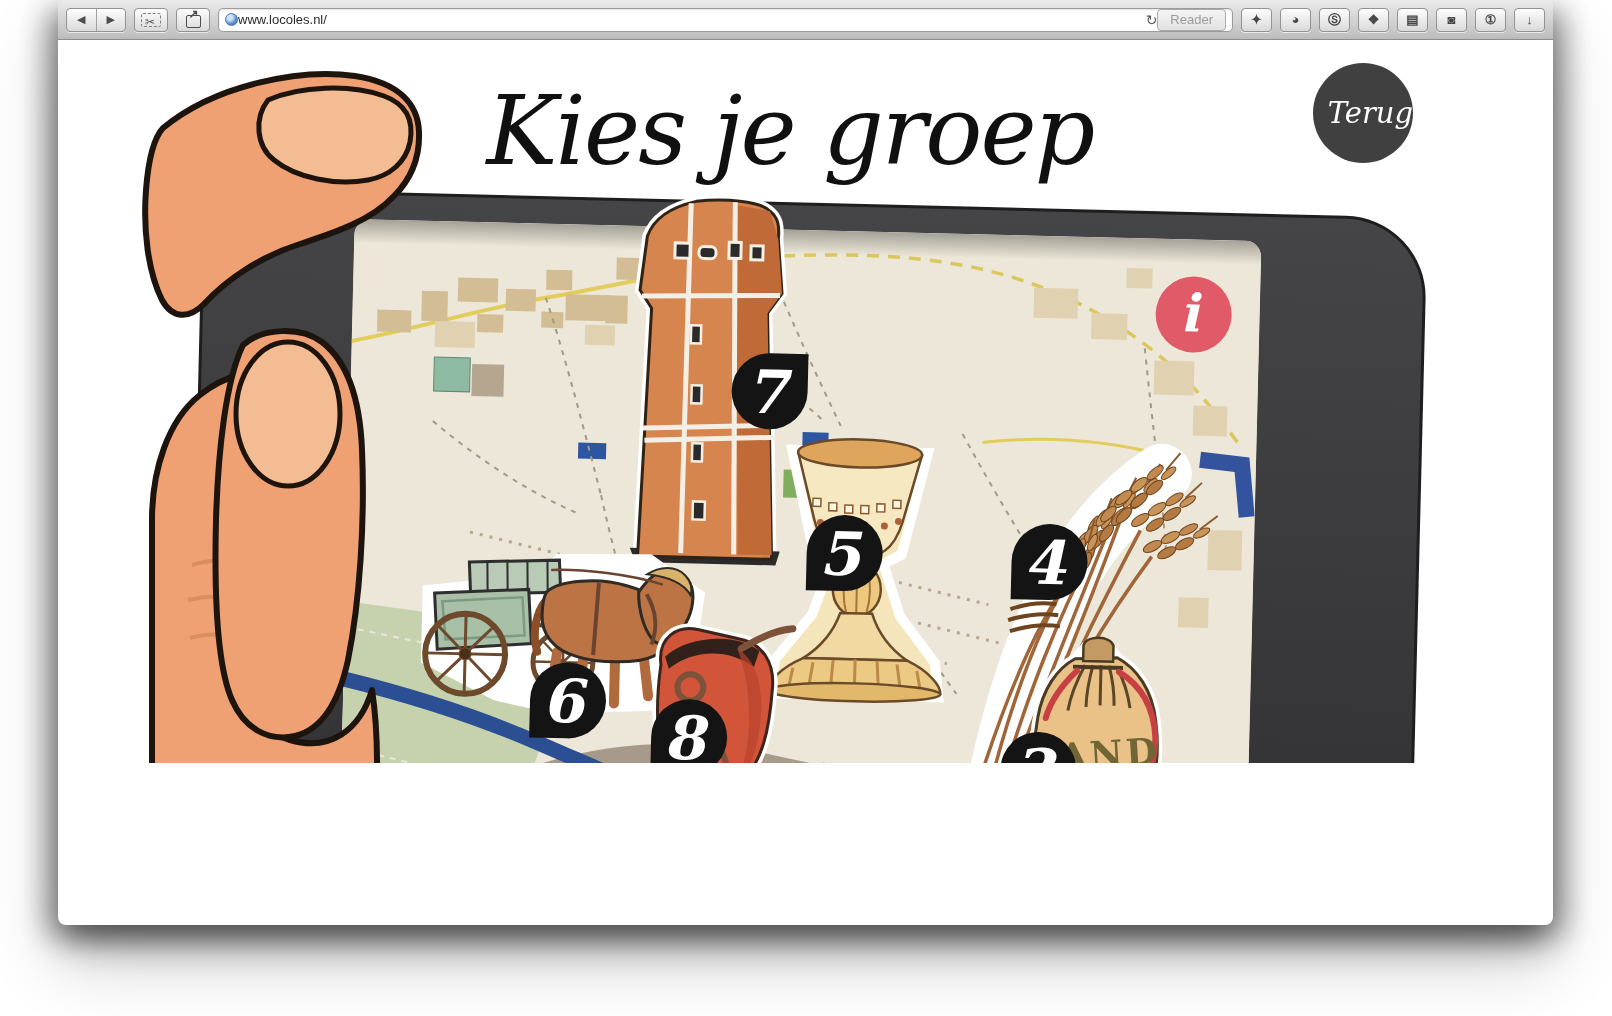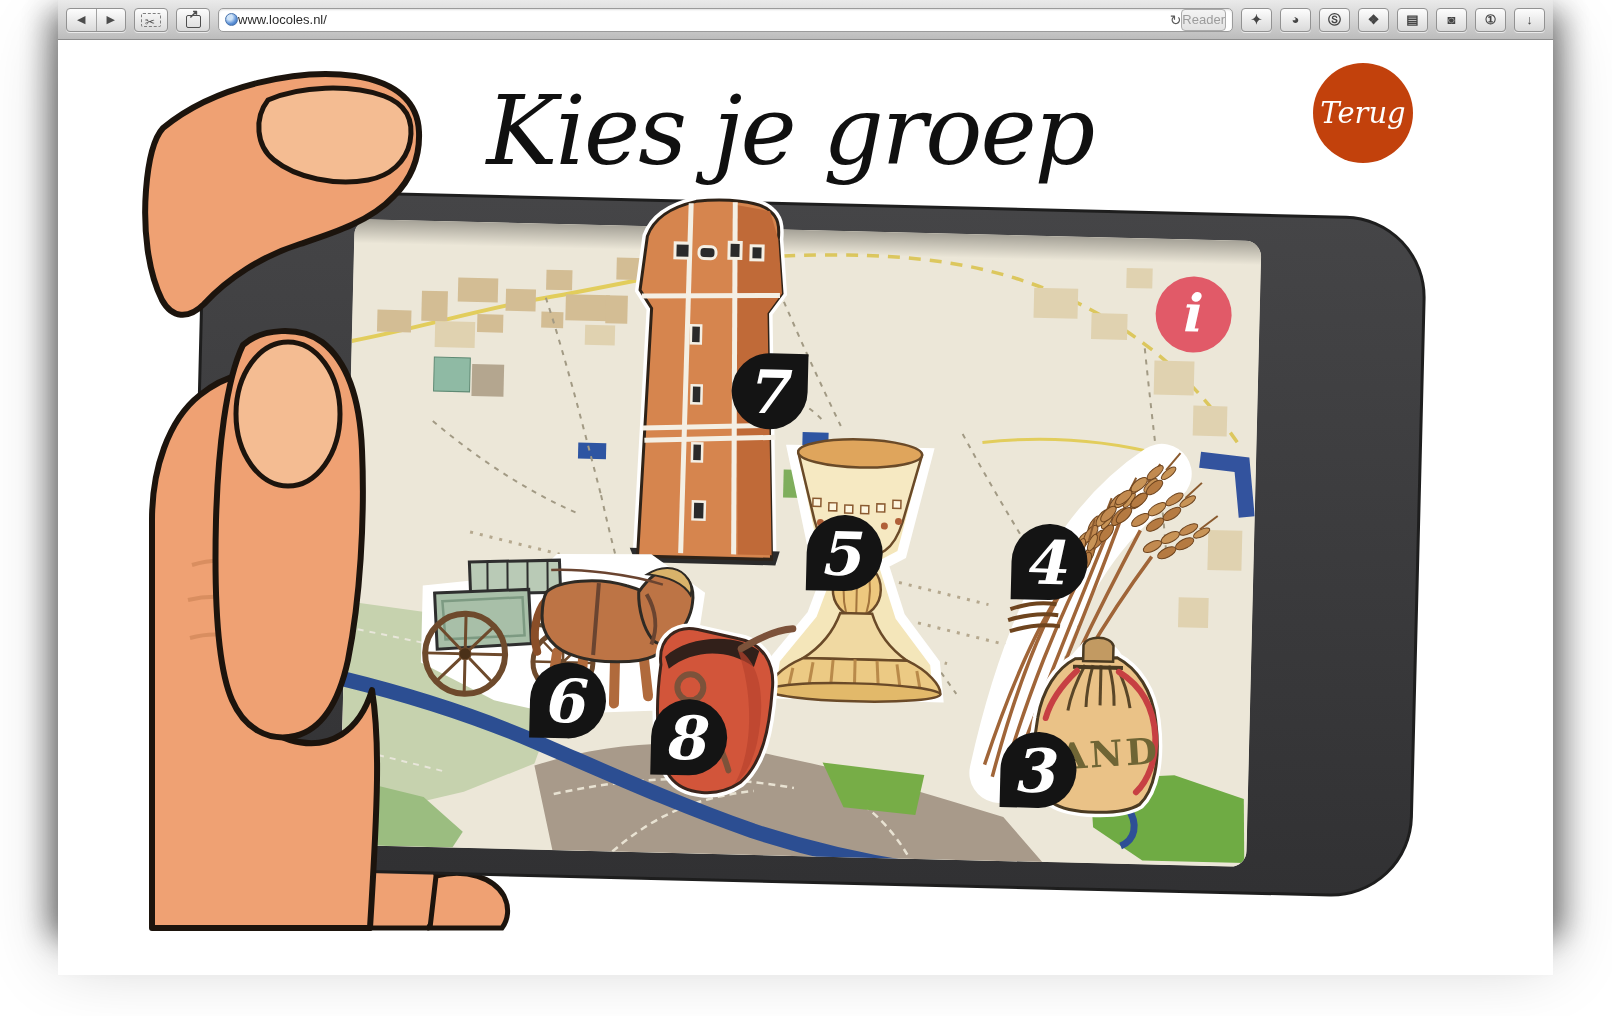--- a/index.html
+++ b/index.html
@@ -40,35 +40,35 @@
     background:#ffffff;display:flex;align-items:center;padding:0 6px;gap:0;
     box-shadow:inset 0 1px 2px rgba(0,0,0,.12);
   }
   .globe{width:13px;height:13px;border-radius:50%;
     background:radial-gradient(circle at 35% 30%, #cfe3f7 0 25%, #5f93d8 60%, #2d5ea8 100%);
     border:1px solid #4a74ad;box-sizing:border-box;}
   .urltext{font-size:13px;color:#2b2b2b;}
   .urlspacer{flex:1;}
   .refresh{font-size:14px;color:#5a5a5a;}
   .readerpill{
-    height:20px;border:1px solid #ababab;border-radius:4px;padding:0 0;
+    height:20px;border:1px solid #ababab;border-radius:4px;padding:0 12px;
     display:flex;align-items:center;font-size:13px;color:#9c9c9c;
     background:linear-gradient(#f4f4f4,#e2e2e2);
   }
   .extbtn{width:31px;font-size:13px;color:#454545;font-weight:bold;}
   
-  .content{position:absolute;left:0;top:40px;width:100%;height:935px;overflow:hidden;background:#fff;}
+  .content{position:absolute;left:0;top:40px;width:100%;height:723px;overflow:hidden;background:#fff;}
   .page-title{
     position:absolute;left:732px;top:36px;transform:translateX(-50%);
     font-family:"DejaVu Serif","Liberation Serif",serif;font-style:italic;
     font-size:95px;color:#101010;letter-spacing:-2px;white-space:nowrap;z-index:3;
   }
   .terug{
     position:absolute;left:1255px;top:23px;width:100px;height:100px;border-radius:50%;
-    background:#c2410c;display:flex;align-items:center;justify-content:center;z-index:3;cursor:pointer;
+    background:#404040;display:flex;align-items:center;justify-content:flex-end;z-index:3;cursor:pointer;
   }
   .terug span{font-family:"DejaVu Serif","Liberation Serif",serif;font-style:italic;font-size:29px;color:#fff;}
   .scene{position:absolute;left:-58px;top:-40px;z-index:1;}
   .mnum{font-family:"DejaVu Serif","Liberation Serif",serif;font-style:italic;font-weight:bold;fill:#fff;}
 </style>
 </head>
 <body>
 
 <div class="window">
 

